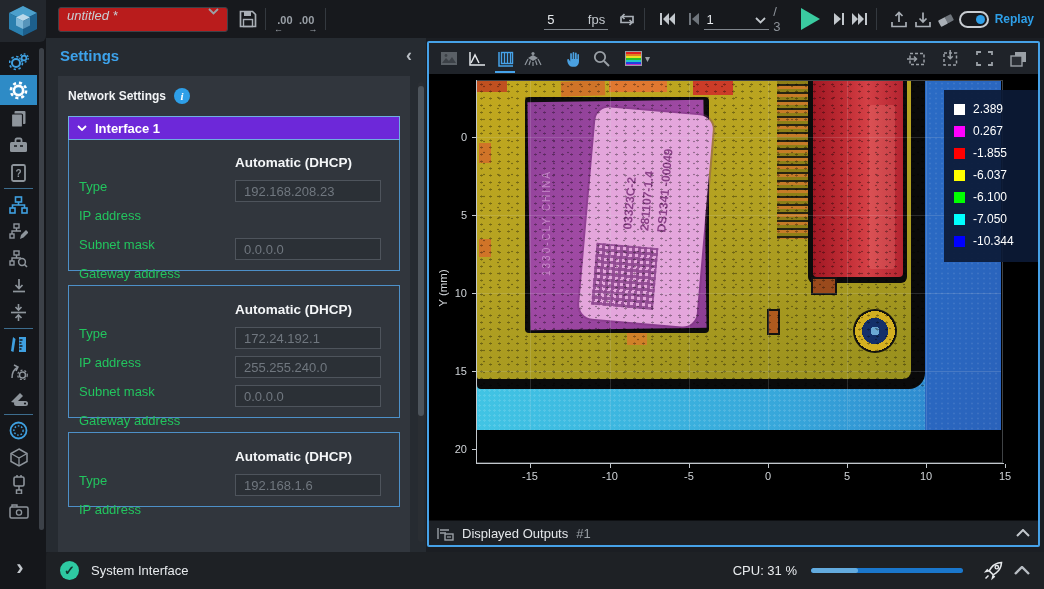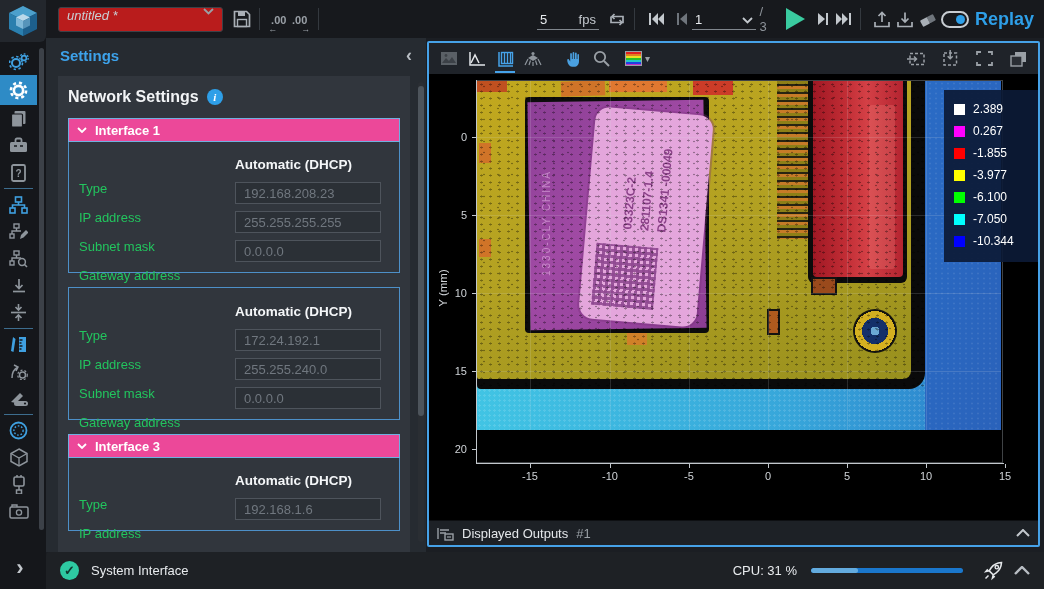--- a/index.html
+++ b/index.html
@@ -25,35 +25,35 @@
   #project-select { margin-left:12px; width:186px; height:25px; background:#b91c1c; border:1px solid #3c4249; border-radius:3px; display:flex; align-items:flex-start; padding:0 8px; color:#c9ced3; font-style:italic; }
   #project-select span { flex:1; }
   #fps-field { margin-left:210px; width:70px; height:22px; border-bottom:1px solid #80868d; display:flex; align-items:flex-end; padding:0 3px 2px 3px; }
   #fps-field .val { flex:1; color:#e8ebee; }
   #fps-field .unit { color:#c3c8cd; }
   #frame-select { width:72px; height:22px; border-bottom:1px solid #80868d; display:flex; align-items:flex-end; padding:0 3px 2px 3px; margin-left:4px; }
   #frame-select .val { flex:1; color:#e8ebee; }
   .frame-total { color:#8d939a; margin:0 6px 0 4px; }
   #replay-toggle { width:32px; height:17px; border:2px solid #c8cdd2; border-radius:9px; margin:0 6px 0 4px; position:relative; }
   #replay-toggle .dot { position:absolute; right:2px; top:2px; width:9px; height:9px; border-radius:50%; background:#2e9fe8; }
-  #replay-label { color:#2e9fe8; font-weight:bold; font-size:18px; margin-right:10px; }
+  #replay-label { color:#2e9fe8; font-weight:bold; font-size:12px; margin-right:10px; }
   .dec-icon { display:flex; flex-direction:column; align-items:center; color:#9aa0a7; width:24px; }
   .dec-icon .t { font-size:11px; font-weight:bold; letter-spacing:0; }
   .dec-icon .a { font-size:9px; line-height:6px; }
   
   #settings-panel { position:absolute; left:46px; top:38px; width:380px; height:514px; background:#262b31; overflow:hidden; }
   #settings-header { height:34px; display:flex; align-items:center; padding:0 14px; }
   #settings-title { color:#3da2ea; font-weight:bold; font-size:15px; flex:1; }
   #settings-collapse { color:#b8bdc3; font-size:18px; font-weight:bold; }
   #settings-card { position:absolute; left:12px; top:38px; width:352px; height:600px; background:#31363d; padding:10px 10px 0 10px; }
   #net-title-row { display:flex; align-items:center; gap:8px; margin:2px 0 12px 0; }
-  #net-title { color:#f2f4f6; font-weight:bold; font-size:16px;text-align:center; }
+  #net-title { color:#f2f4f6; font-weight:bold; font-size:12px;text-align:center; }
   .info-icon { width:16px; height:16px; border-radius:50%; background:#2e9fe8; color:#fff; font-weight:bold; font-size:11px; display:flex; align-items:center; justify-content:center; font-family:"Liberation Serif", serif; font-style:italic; }
   .iface { border:1px solid #4d90c8; margin-bottom:14px; }
-  .iface-header { height:24px; background:#ec4899; border:1px solid #6fb0e0; margin:-1px; display:flex; align-items:center; gap:8px; padding:0 8px; color:#fff; font-weight:bold; }
+  .iface-header { height:24px; background:#6d28d9; border:1px solid #6fb0e0; margin:-1px; display:flex; align-items:center; gap:8px; padding:0 8px; color:#fff; font-weight:bold; }
   .iface-body { padding:12px 10px 10px 10px; display:flex; flex-direction:column; gap:7px; }
   .net-row { display:flex; align-items:center; height:22px; }
   .net-label { width:156px; color:#22c55e;margin-top:48px; }
   .net-type { color:#f4f6f8; font-weight:bold; font-size:13.5px;text-align:right; }
   .net-input { width:146px; height:22px; background:#2b3036; border:1px solid #4e545c; color:#70777f; font-size:13px; padding:0 8px; font-family:"Liberation Sans", sans-serif; }
   #settings-scrollbar { position:absolute; right:2px; top:44px; width:6px; height:460px; background:#2a2e33; border-radius:3px; }
   #settings-scrollbar .thumb { position:absolute; left:0; top:4px; width:6px; height:330px; background:#4d545b; border-radius:3px; }
   
   #viewer { position:absolute; left:427px; top:41px; width:613px; height:506px; border:2px solid #46a2e8; border-radius:2px; background:#000; }
   #viewer-toolbar { position:absolute; left:0; top:0; width:609px; height:31px; background:#1f2329; display:flex; align-items:center; padding:0 8px; gap:4px; }
@@ -398,21 +398,20 @@
           <div class="net-row">
             <span class="net-label">Type</span>
             <span class="net-type">Automatic (DHCP)</span>
           </div>
           <div class="net-row">
             <span class="net-label">IP address</span>
             <input class="net-input" disabled="" value="192.168.208.23" style="">
           </div>
           <div class="net-row">
             <span class="net-label">Subnet mask</span>
-            <input class="net-input" disabled="" value="255.255.255.255" style="">
           </div>
           <div class="net-row">
             <span class="net-label">Gateway address</span>
             <input class="net-input" disabled="" value="0.0.0.0" style="">
           </div>
         </div>
       </div>
 
       <div class="iface">
         <div class="iface-body">
@@ -429,26 +428,20 @@
             <input class="net-input" disabled="" value="255.255.240.0" style="">
           </div>
           <div class="net-row">
             <span class="net-label">Gateway address</span>
             <input class="net-input" disabled="" value="0.0.0.0" style="">
           </div>
         </div>
       </div>
 
       <div class="iface">
-        <div class="iface-header">
-          <svg width="10" height="6" viewBox="0 0 10 6">
-              <path d="M1 1l4 4 4-4" fill="none" stroke="#fff" stroke-width="1.8"></path>
-            </svg>
-          <span>Interface 3</span>
-        </div>
         <div class="iface-body">
           <div class="net-row">
             <span class="net-label">Type</span>
             <span class="net-type">Automatic (DHCP)</span>
           </div>
           <div class="net-row">
             <span class="net-label">IP address</span>
             <input class="net-input" disabled="" value="192.168.1.6" style="">
           </div>
         </div>
@@ -638,21 +631,21 @@
         <div class="legend-row">
             <div class="legend-swatch" style="background: rgb(255, 0, 255);"></div>
             <span class="legend-val">0.267</span>
           </div>
         <div class="legend-row">
             <div class="legend-swatch" style="background: rgb(255, 0, 0);"></div>
             <span class="legend-val">-1.855</span>
           </div>
         <div class="legend-row">
             <div class="legend-swatch" style="background: rgb(255, 255, 0);"></div>
-            <span class="legend-val">-3.977</span>
+            <span class="legend-val">-6.037</span>
           </div>
         <div class="legend-row">
             <div class="legend-swatch" style="background: rgb(0, 255, 0);"></div>
             <span class="legend-val">-6.100</span>
           </div>
         <div class="legend-row">
             <div class="legend-swatch" style="background: rgb(0, 255, 255);"></div>
             <span class="legend-val">-7.050</span>
           </div>
         <div class="legend-row">

